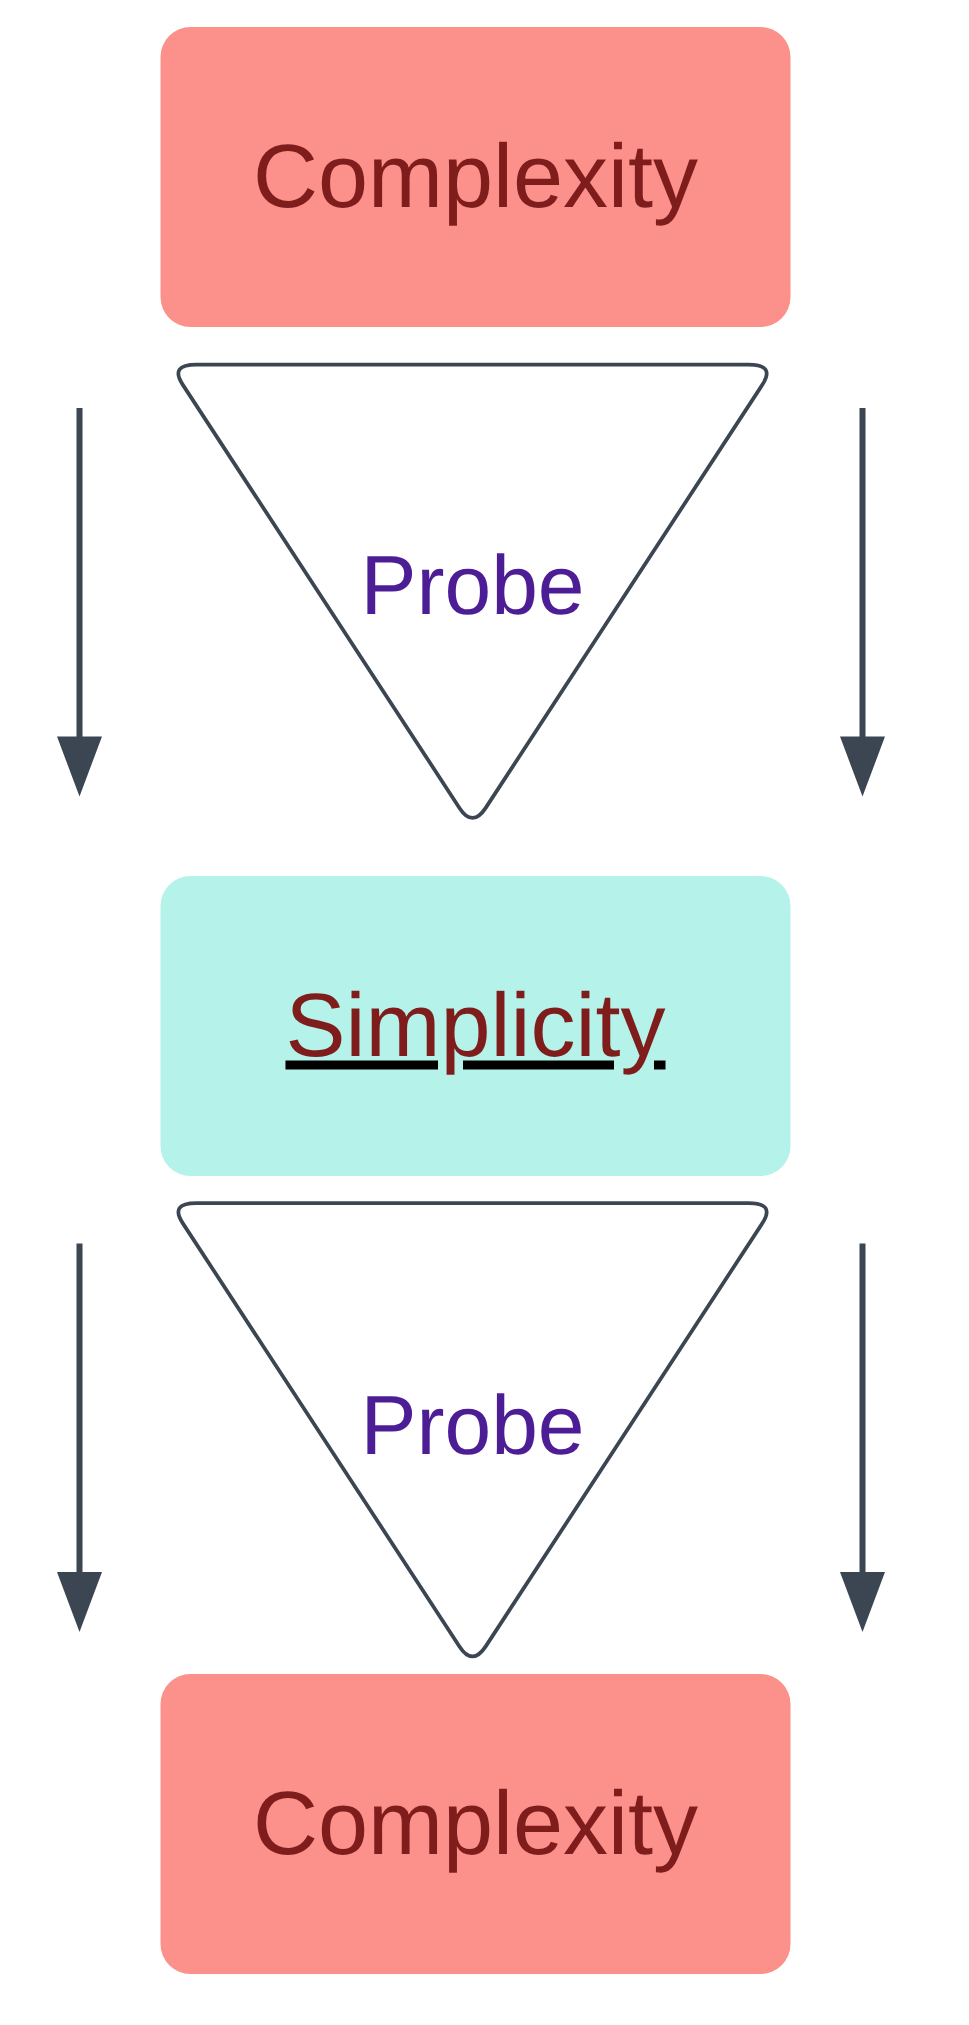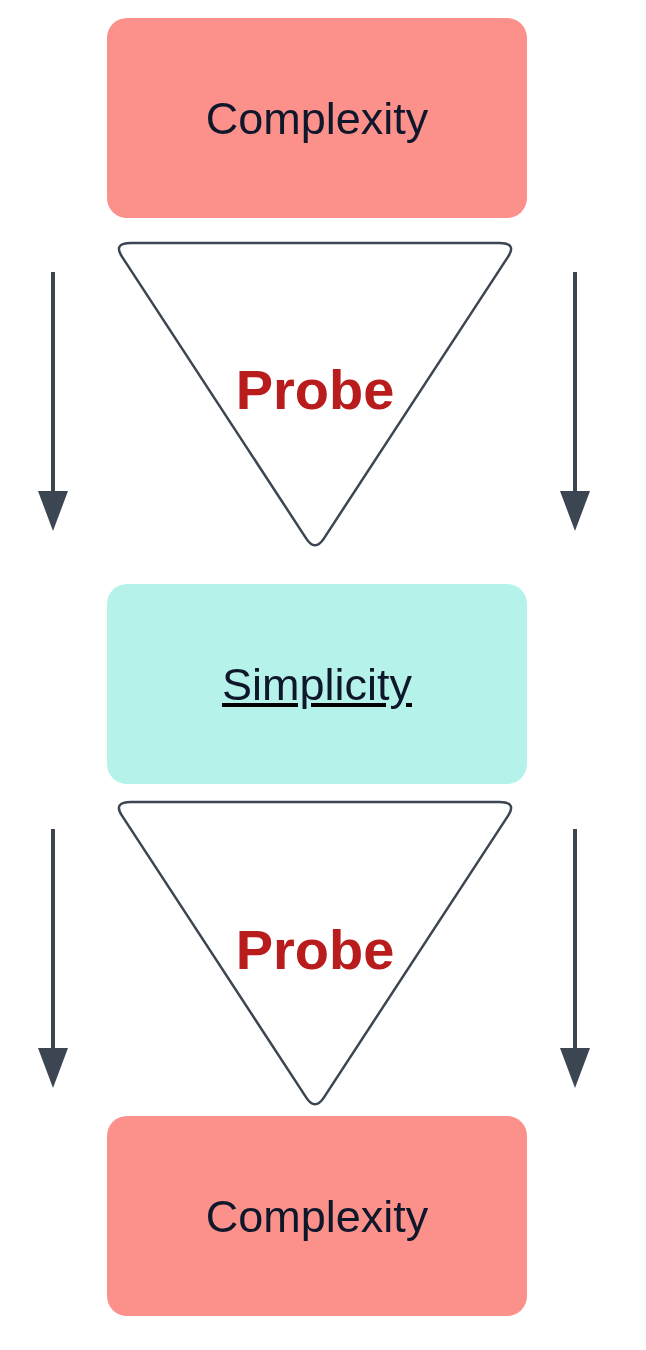--- a/index.html
+++ b/index.html
@@ -19,42 +19,41 @@
     position: absolute;
     left: 107px;
     width: 420px;
     height: 200px;
     border-radius: 20px;
     display: flex;
     align-items: center;
     justify-content: center;
   }
   .node-label {
-    font-size: 45px;
+    font-size: 60px;
     line-height: 1;
-    color: #0f172a;
+    color: #7f1d1d;
     white-space: nowrap;
   }
   .tri-svg {
     position: absolute;
     left: 90px;
     width: 450px;
     height: 335px;
   }
   .tri-label {
     position: absolute;
     left: 105px;
     width: 420px;
     height: 56px;
     line-height: 56px;
     text-align: center;
     font-size: 56px;
-    color: #b91c1c;
+    color: #4c1d95;
     z-index: 2;
-    font-weight: bold;
   }
   .arrow-svg {
     position: absolute;
     width: 30px;
     height: 260px;
   }
 </style>
 </head>
 <body>
 

